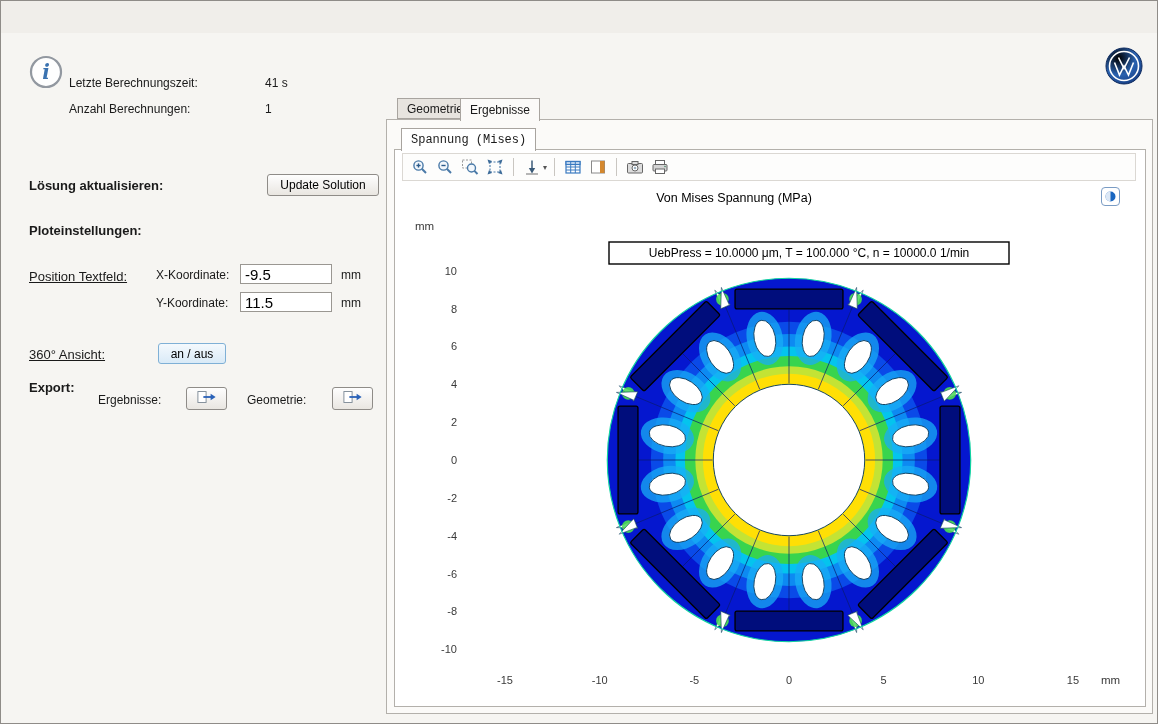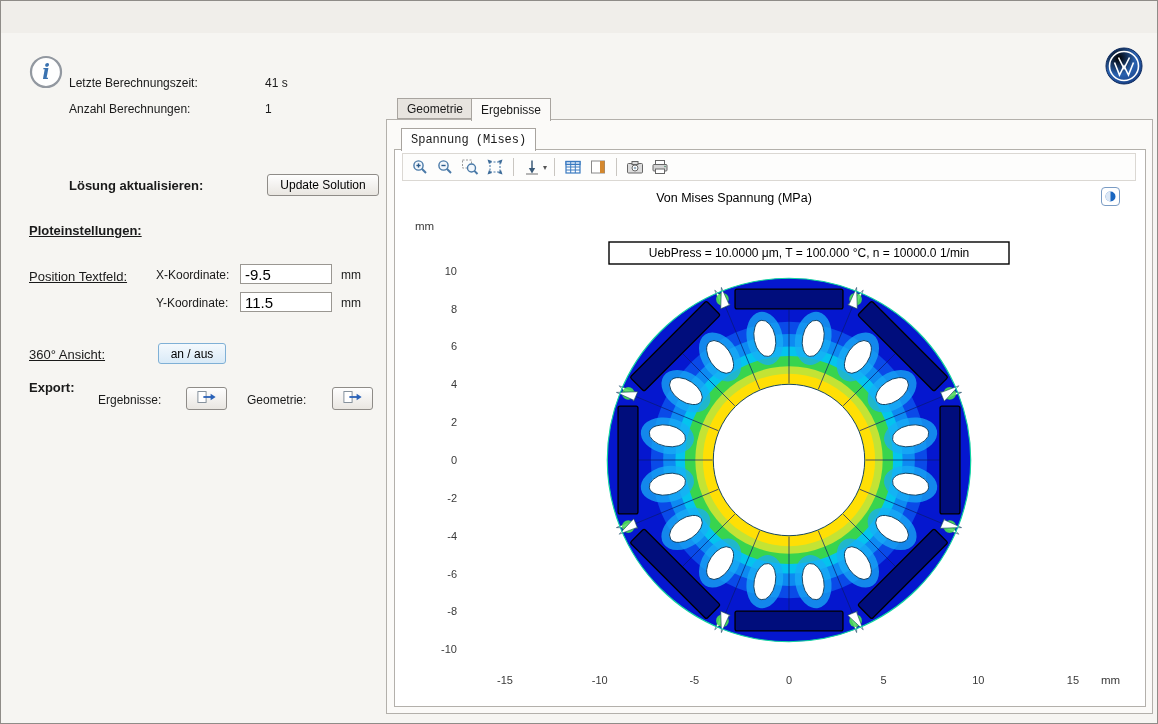--- a/index.html
+++ b/index.html
@@ -41,24 +41,24 @@
     <svg width="34" height="34" viewBox="0 0 34 34">
       <circle cx="17" cy="17" r="15" fill="#fefefe" stroke="#9298a0" stroke-width="2.2"></circle>
       <text x="17" y="24" text-anchor="middle" font-family="DejaVu Serif, serif" font-size="20" font-style="italic" font-weight="bold" fill="#3a72b0">i</text>
     </svg>
   </div>
   <div class="abs" style="left:68px;top:75px;">Letzte Berechnungszeit:</div>
   <div class="abs" style="left:264px;top:75px;">41 s</div>
   <div class="abs" style="left:68px;top:101px;">Anzahl Berechnungen:</div>
   <div class="abs" style="left:264px;top:101px;">1</div>
 
-  <div class="abs bold" style="left:28px;top:177px;margin-left:40px;">Lösung aktualisieren:</div>
+  <div class="abs bold" style="left:28px;top:177px;">Lösung aktualisieren:</div>
   <button class="btn" style="left:266px;top:173px;width:112px;height:22px;">Update Solution</button>
 
-  <div class="abs bold" style="left:28px;top:222px;text-decoration:underline;">Ploteinstellungen:</div>
+  <div class="abs bold" style="left:28px;top:222px;">Ploteinstellungen:</div>
   <div class="abs und" style="left:28px;top:268px;">Position Textfeld:</div>
   <div class="abs" style="left:155px;top:267px;">X-Koordinate:</div>
   <input class="field" style="left: 239px; top: 263px; width: 92px; height: 20px;" value="-9.5">
   <div class="abs" style="left:340px;top:267px;">mm</div>
   <div class="abs" style="left:155px;top:295px;">Y-Koordinate:</div>
   <input class="field" style="left: 239px; top: 291px; width: 92px; height: 20px;" value="11.5">
   <div class="abs" style="left:340px;top:295px;">mm</div>
 
   <div class="abs und" style="left:28px;top:346px;">360° Ansicht:</div>
   <button class="btn blue" style="left:157px;top:342px;width:68px;height:21px;">an / aus</button>
@@ -96,21 +96,21 @@
         </radialGradient>
       </defs>
       <circle cx="19" cy="19" r="18" fill="url(#vwg)" stroke="#0e2a5e" stroke-width="1"></circle>
       <circle cx="19" cy="19" r="14.5" fill="none" stroke="#fff" stroke-width="1.6"></circle>
       <polyline points="13.5,10.5 19,21.5 24.5,10.5" fill="none" stroke="#fff" stroke-width="1.6"></polyline>
       <polyline points="9.5,15.5 14.5,28 19,19 23.5,28 28.5,15.5" fill="none" stroke="#fff" stroke-width="1.6"></polyline>
     </svg>
   </div>
 
   <div class="rp-tab" style="left:396px;top:97px;">Geometrie</div>
-  <div class="rp-tab active" style="left:459px;top:97px;margin-left:11px;">Ergebnisse</div>
+  <div class="rp-tab active" style="left:459px;top:97px;">Ergebnisse</div>
 
   <div class="groupbox" style="left:385px;top:118px;width:765px;height:593px;"></div>
 
   <div class="rp-tab active whitebg" style="left:400px;top:127px;z-index:4;font-family:Liberation Mono, monospace;">Spannung (Mises)</div>
 
   <div class="innerbox" style="left:393px;top:148px;width:750px;height:556px;z-index:2;"></div>
 
   <div class="toolbar" style="left:401px;top:152px;width:734px;height:28px;z-index:4;">
     <div class="ticon">
       <svg width="18" height="18" viewBox="0 0 18 18">

